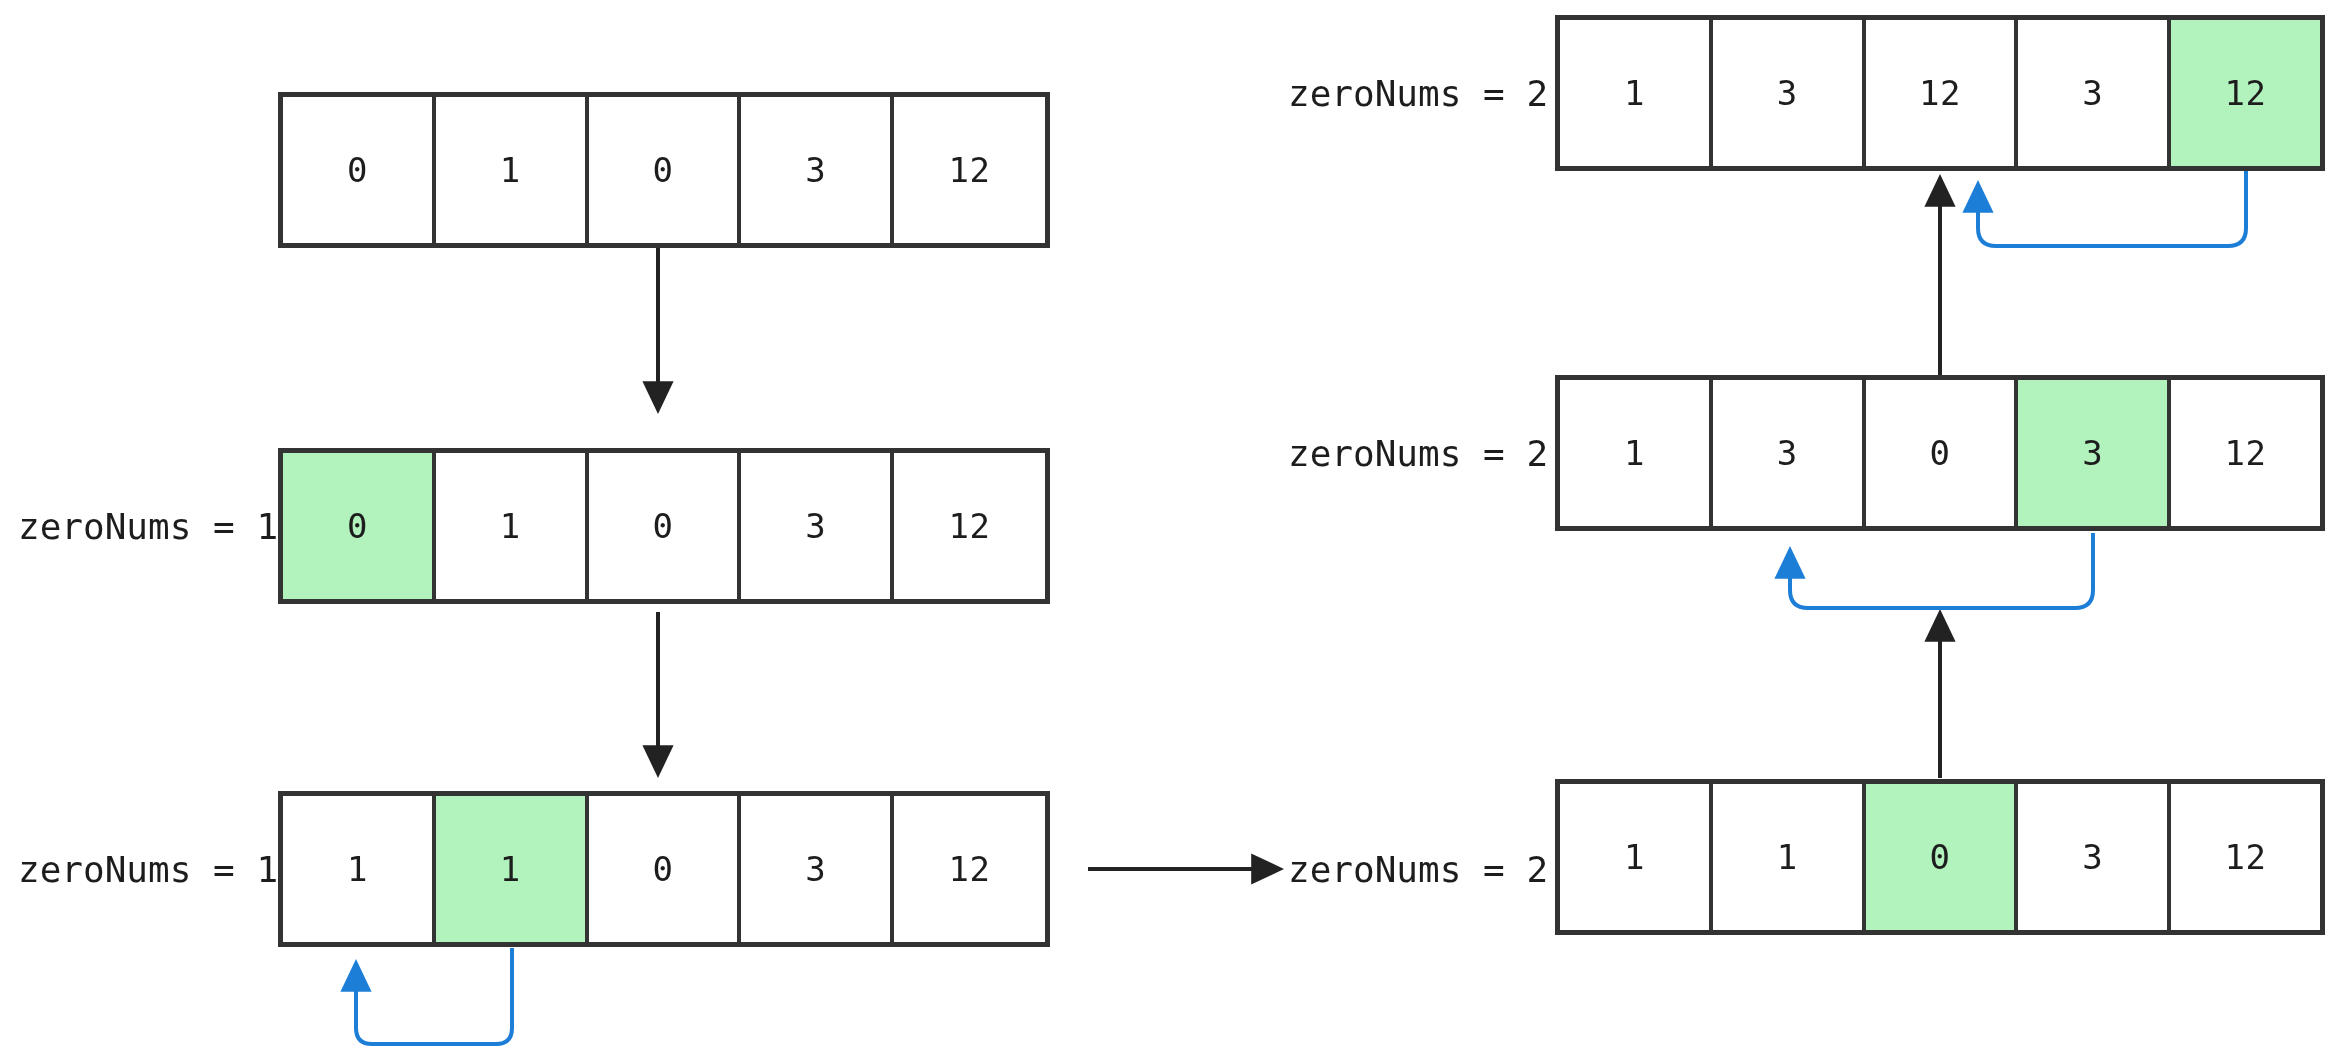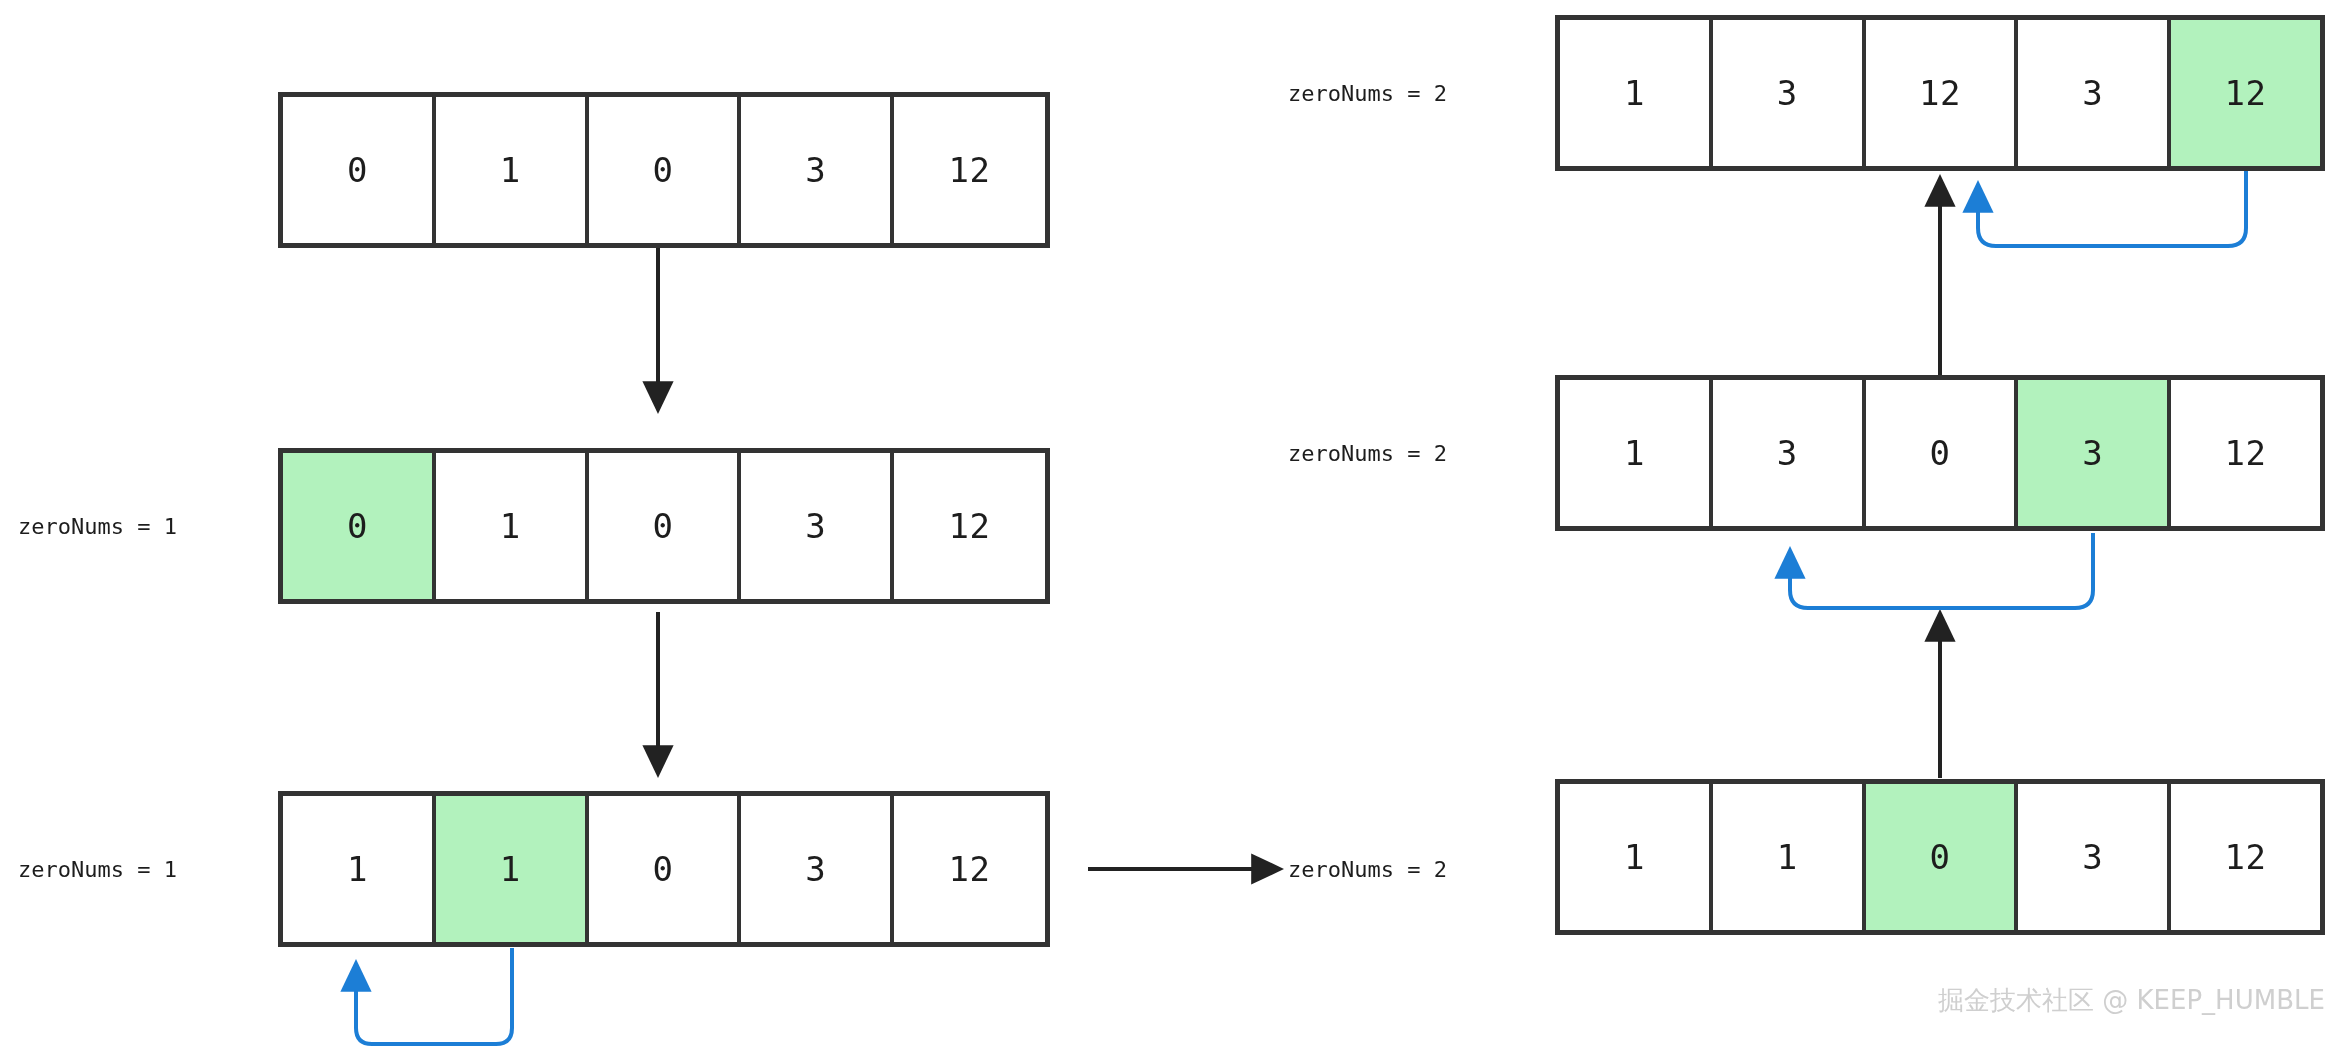--- a/index.html
+++ b/index.html
@@ -35,21 +35,21 @@
     letter-spacing: 0.5px;
     font-family: "DejaVu Sans Mono", "Liberation Mono", monospace;
   }
   .cell:last-child { border-right: none; }
   .cell.hl { background: #b2f2bd; }
 
   
   .label {
     position: absolute;
     color: #1d1d1d;
-    font-size: 22px;
+    font-size: 36px;
     letter-spacing: 0px;
     white-space: nowrap;
     font-family: "DejaVu Sans Mono", "Liberation Mono", monospace;
     display: flex;
     align-items: center;
   }
 
   
   #arrows {
     position: absolute;
@@ -161,15 +161,14 @@
 
   <div class="label" style="left:1288px; top:65px; height:56px;">zeroNums = 2</div>
   <div class="array" style="left:1555px; top:15px; width:770px; height:156px;">
     <div class="cell" style="width:154px">1</div>
     <div class="cell" style="width:154px">3</div>
     <div class="cell" style="width:154px">12</div>
     <div class="cell" style="width:154px">3</div>
     <div class="cell hl" style="width:150px">12</div>
   </div>
 
-  <div class="watermark" style="left:1938px; top:983px;">掘金技术社区 @ KEEP_HUMBLE</div>
 
 </div>
 
 </body></html>

